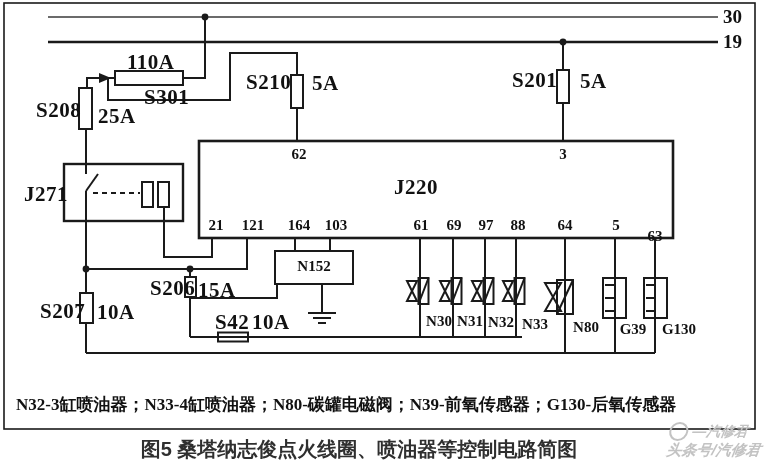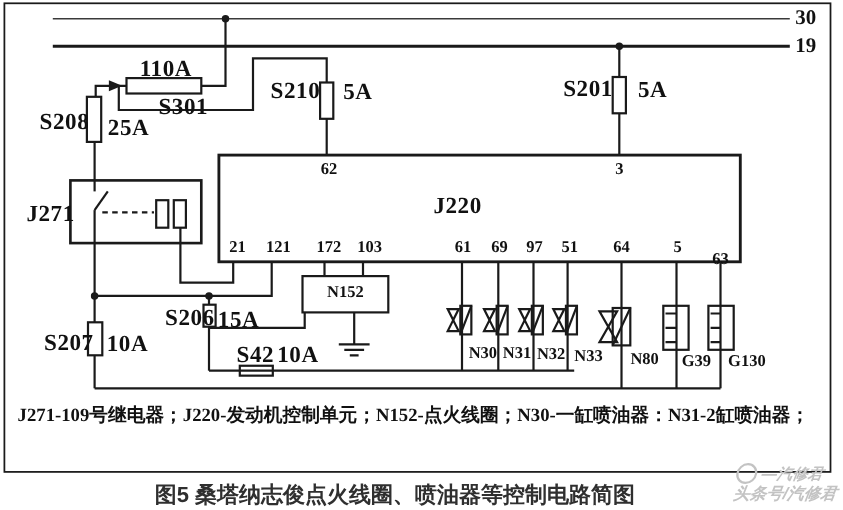--- a/index.html
+++ b/index.html
@@ -165,40 +165,40 @@
   <span class="abs lbl" style="left:97px;top:300px">10A</span>
   <span class="abs lbl" style="left:215px;top:310px">S42</span>
   <span class="abs lbl" style="left:252px;top:310px">10A</span>
 
   <span class="abs lbl" style="left:24px;top:182px">J271</span>
   <span class="abs lbl" style="left:394px;top:175px">J220</span>
   <span class="abs pin" style="left:299px;top:146px">62</span>
   <span class="abs pin" style="left:563px;top:146px">3</span>
   <span class="abs pin" style="left:216px;top:217px">21</span>
   <span class="abs pin" style="left:253px;top:217px">121</span>
-  <span class="abs pin" style="left:299px;top:217px">172</span>
+  <span class="abs pin" style="left:299px;top:217px">164</span>
   <span class="abs pin" style="left:336px;top:217px">103</span>
   <span class="abs pin" style="left:421px;top:217px">61</span>
   <span class="abs pin" style="left:454px;top:217px">69</span>
   <span class="abs pin" style="left:486px;top:217px">97</span>
-  <span class="abs pin" style="left:518px;top:217px">51</span>
+  <span class="abs pin" style="left:518px;top:217px">88</span>
   <span class="abs pin" style="left:565px;top:217px">64</span>
   <span class="abs pin" style="left:616px;top:217px">5</span>
   <span class="abs pin" style="left:655px;top:228px">63</span>
   <span class="abs pin" style="left:314px;top:258px">N152</span>
 
   <span class="abs comp" style="left:439px;top:313px">N30</span>
   <span class="abs comp" style="left:470px;top:313px">N31</span>
   <span class="abs comp" style="left:501px;top:314px">N32</span>
   <span class="abs comp" style="left:535px;top:316px">N33</span>
   <span class="abs comp" style="left:586px;top:319px">N80</span>
   <span class="abs comp" style="left:633px;top:321px">G39</span>
   <span class="abs comp" style="left:679px;top:321px">G130</span>
 
-  <div class="abs legend" style="left:16px;top:366px">J271-109号继电器；J220-发动机控制单元；N152-点火线圈；N30-一缸喷油器：N31-2缸喷油器；</div>
+  <div class="abs legend" style="left:16px;top:393px">N32-3缸喷油器；N33-4缸喷油器；N80-碳罐电磁阀；N39-前氧传感器；G130-后氧传感器</div>
 
   <div class="abs caption" style="left:0;top:436px">图5 桑塔纳志俊点火线圈、喷油器等控制电路简图</div>
 
   <div class="wm">
     <div><span class="wm-logo"></span><span class="l1">—汽修君</span></div>
     <div class="l2">头条号/汽修君</div>
   </div>
 
 </div>
 

